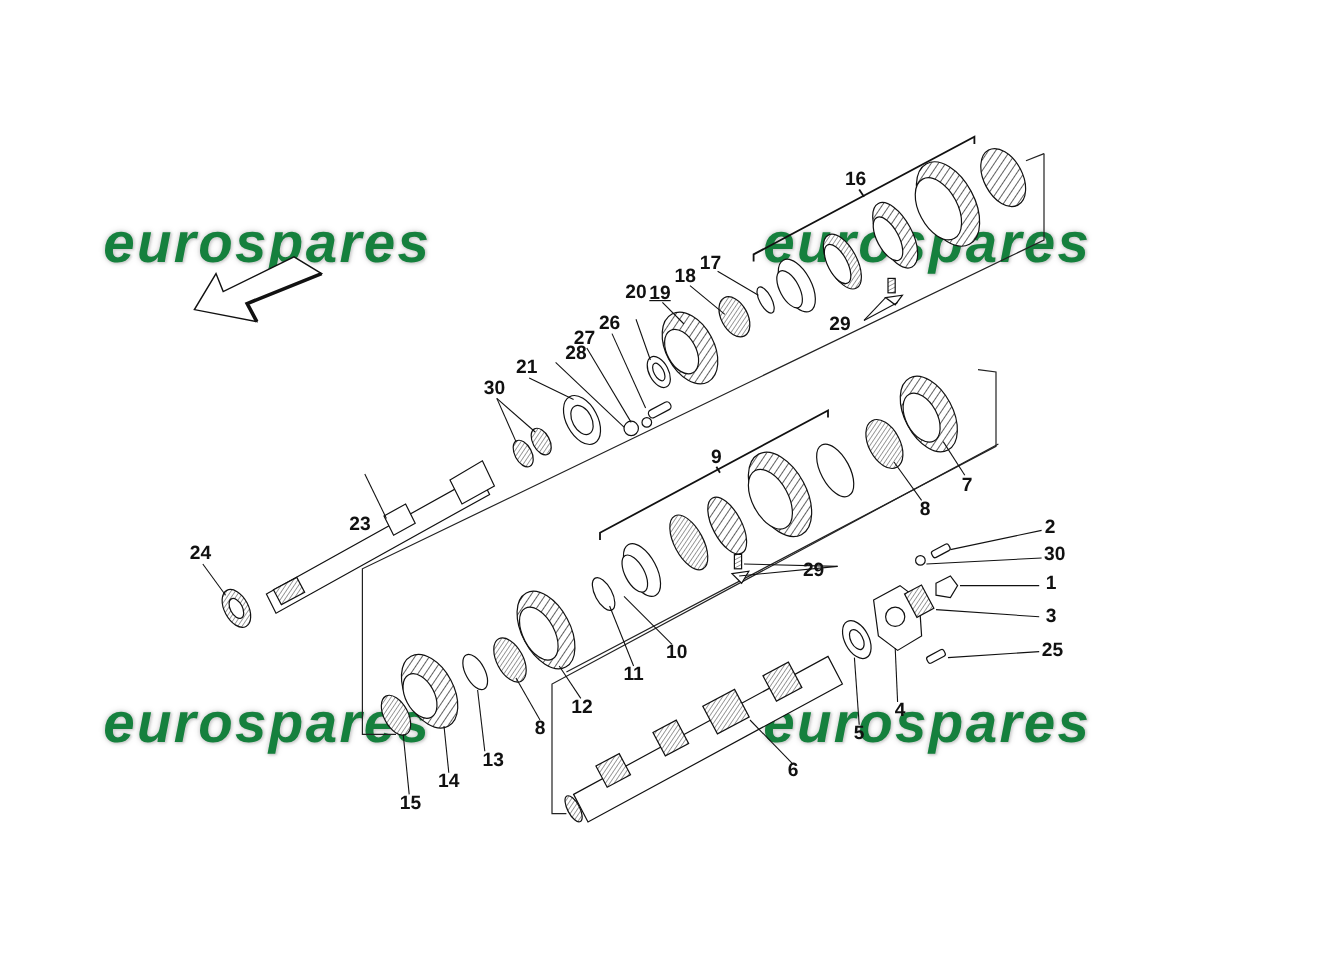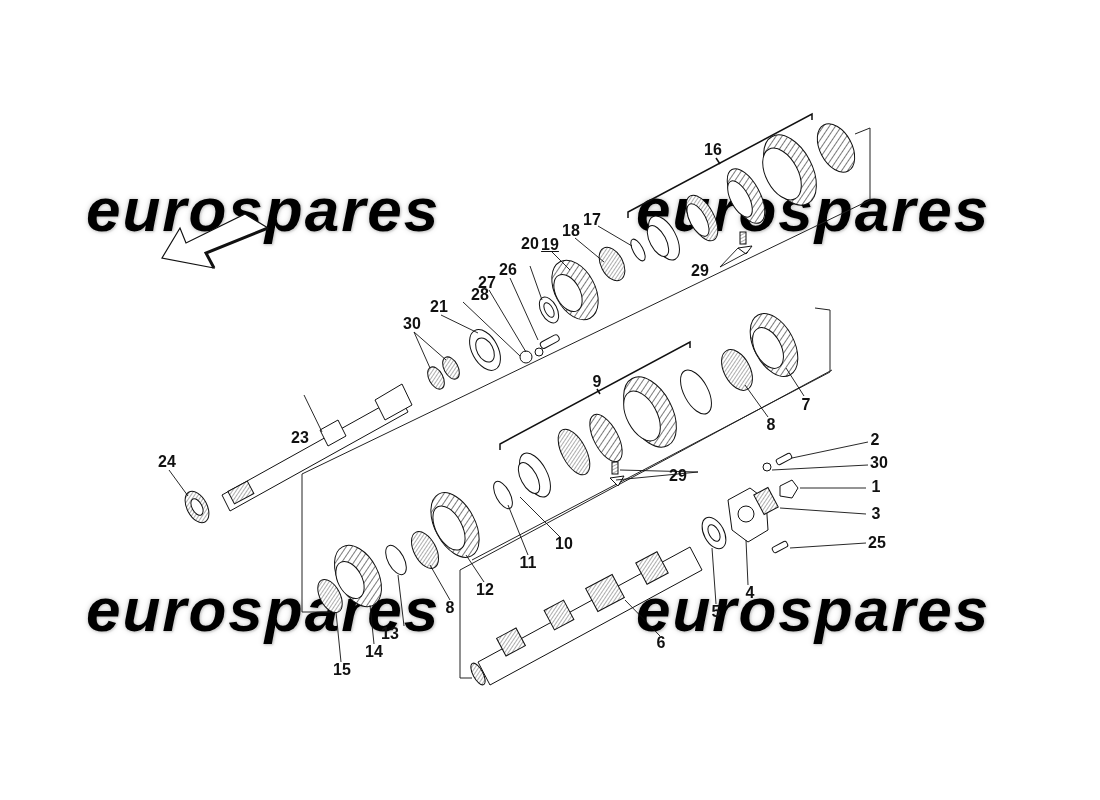--- a/index.html
+++ b/index.html
@@ -1,20 +1,20 @@
 <!DOCTYPE html>
 <html><head>
 <meta charset="utf-8">
 <style>
   html, body { margin: 0; padding: 0; background: #ffffff; }
   body { width: 1100px; height: 800px; overflow: hidden; position: relative;
          font-family: "Liberation Sans", sans-serif; }
   #canvas { position: absolute; left: 0; top: 0; width: 1100px; height: 800px; }
   .wm { position: absolute; font-family: "Liberation Sans", sans-serif; font-style: italic;
-        font-weight: bold; font-size: 62px; letter-spacing: 2px; color: #000000;
+        font-weight: bold; font-size: 47px; letter-spacing: 2px; color: #15803d;
         text-shadow: 0 0 3px #cfcfcf, 0 0 6px #d8d8d8, 1px 1px 2px #c4c4c4; }
   .callout { position: absolute; font-size: 16px; font-weight: bold; color: #111;
              transform: translate(-50%, -50%); white-space: nowrap; }
 </style>
 </head>
 <body>
 
 <div class="wm" style="left:86px;top:174px;">eurospares</div>
 <div class="wm" style="left:636px;top:174px;">eurospares</div>
 <div class="wm" style="left:86px;top:574px;">eurospares</div>
@@ -180,21 +180,21 @@
   <span class="callout" style="left:750px;top:593px;">4</span>
   <span class="callout" style="left:716px;top:612px;">5</span>
   <span class="callout" style="left:661px;top:643px;">6</span>
   <span class="callout" style="left:806px;top:405px;">7</span>
   <span class="callout" style="left:771px;top:425px;">8</span>
   <span class="callout" style="left:450px;top:608px;">8</span>
   <span class="callout" style="left:597px;top:382px;">9</span>
   <span class="callout" style="left:564px;top:544px;text-align:center;">10</span>
   <span class="callout" style="left:528px;top:563px;">11</span>
   <span class="callout" style="left:485px;top:590px;">12</span>
-  <span class="callout" style="left:390px;top:634px;">13</span>
+  <span class="callout" style="left:411px;top:634px;">13</span>
   <span class="callout" style="left:374px;top:652px;">14</span>
   <span class="callout" style="left:342px;top:670px;">15</span>
   <span class="callout" style="left:713px;top:150px;">16</span>
   <span class="callout" style="left:592px;top:220px;">17</span>
   <span class="callout" style="left:571px;top:231px;">18</span>
   <span class="callout" style="left:550px;top:245px;text-decoration:underline;">19</span>
   <span class="callout" style="left:530px;top:244px;">20</span>
   <span class="callout" style="left:439px;top:307px;">21</span>
   <span class="callout" style="left:412px;top:324px;">30</span>
   <span class="callout" style="left:300px;top:397px;margin-top:41px;">23</span>

